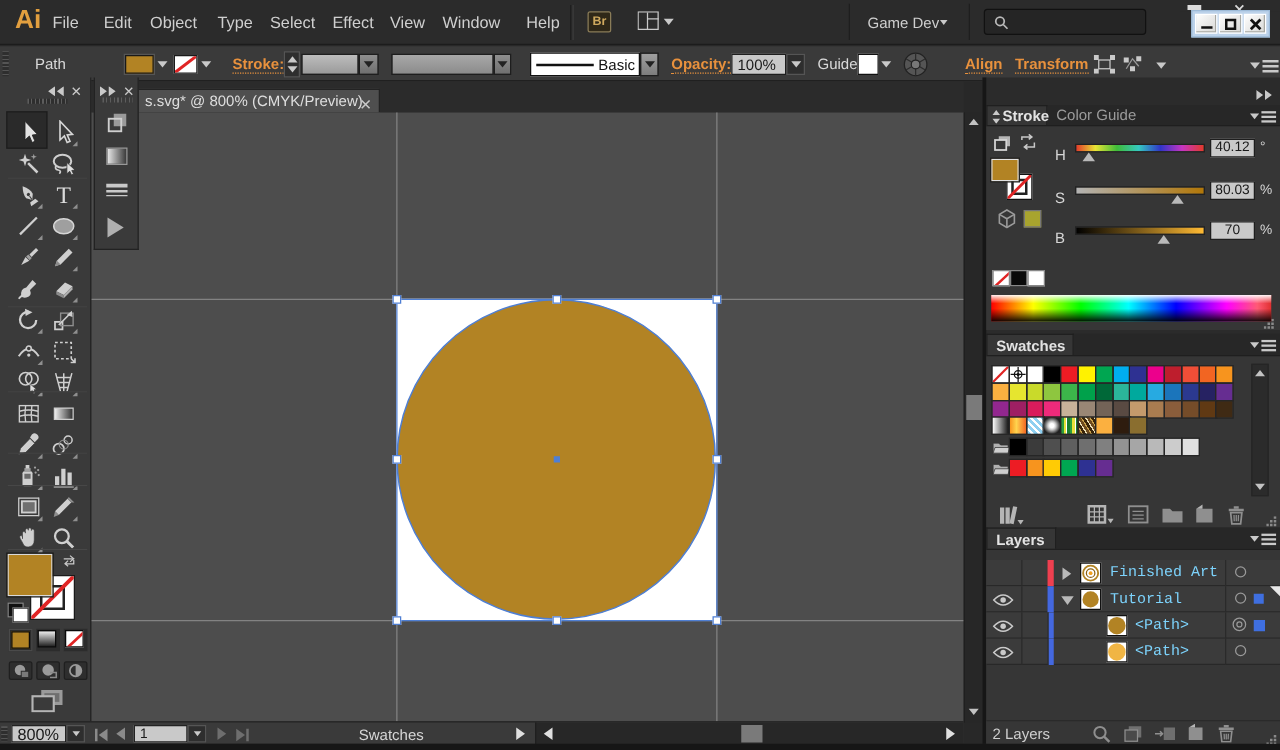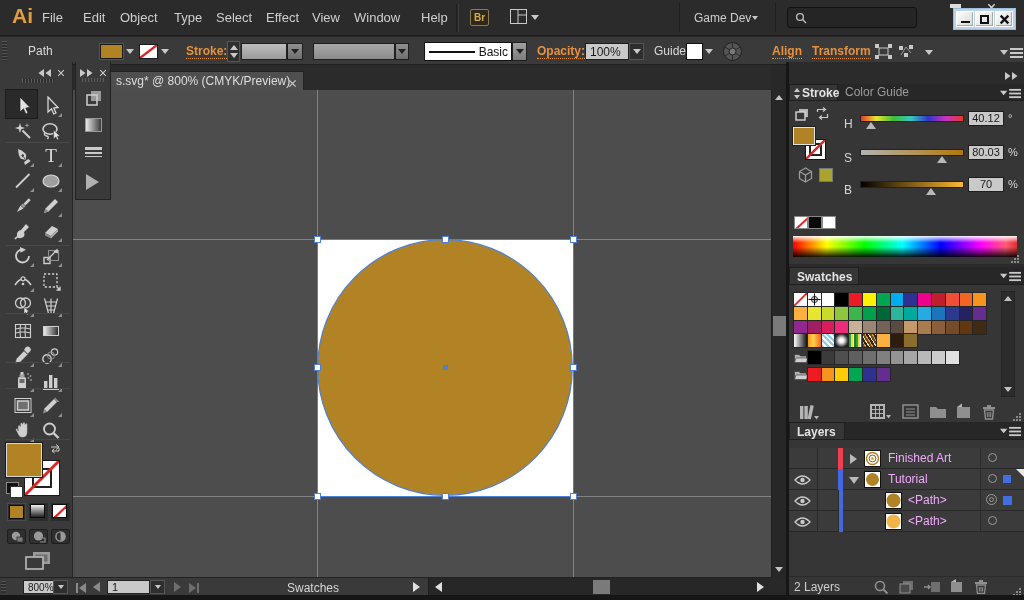--- a/index.html
+++ b/index.html
@@ -29,21 +29,21 @@
 .tri-l { width:0;height:0;border-top:5px solid transparent;border-bottom:5px solid transparent;border-right:7px solid #c2c2c2; }
 .cell { position:absolute; width:26px; height:22px; }
 .fly { position:absolute; right:2px; bottom:0; width:0; height:0; border-left:4px solid transparent; border-bottom:4px solid #8f8f8f; }
 .cell svg { position:absolute; left:3px; top:1px; }
 .tdiv { position:absolute; left:6px; width:64px; height:1px; background:#2c2c2c; border-bottom:1px solid #474747; }
 .sw { position:absolute; width:13px; height:13px; outline:1px solid #262626; }
 .swf { outline:none; }
 .lrow { position:absolute; left:0; width:235px; height:21px; background:#3b3b3b; border-bottom:1px solid #282828; }
 .eye { position:absolute; left:5px; top:6px; }
 .lsep { position:absolute; top:0; width:1px; height:21px; background:#2a2a2a; }
-.ltext { position:absolute; top:3px; font-size:12px; color:#f0abfc; }
+.ltext { position:absolute; top:3px; font-size:12px; color:#7dd3fc;font-family:Liberation Mono, monospace; }
 .ltarget { position:absolute; top:5px; width:9px; height:9px; border:1.5px solid #9a9a9a; border-radius:50%; }
 .lthumb { position:absolute; top:2px; width:17px; height:17px; background:#fff; border:1px solid #111; }
 </style>
 </head>
 <body>
 <div id="app">
   <div id="menubar">
     <div class="abs" style="left:12px;top:4px;font-size:21px;font-weight:bold;color:#e29f3f;">Ai</div>
     <span class="menuitem" style="left:42px;">File</span>
     <span class="menuitem" style="left:83px;">Edit</span>
@@ -895,21 +895,21 @@
                 <rect x="3" y="3" width="2" height="2"></rect>
                 <rect x="3" y="6" width="2" height="2"></rect>
                 <rect x="0" y="6" width="2" height="2"></rect>
               </g>
             </svg></div>
       </div>
     </div>
   </div>
   <div id="statusbar">
     <div class="abs" style="left:1px;top:3px;width:5px;height:12px;background:repeating-linear-gradient(#555 0 1px,#2e2e2e 1px 3px);"></div>
-    <div class="abs graybox" style="left:9px;top:2px;width:44px;height:14px;border:1px solid #222;font-size:10px;padding-left:4px;line-height:13px;margin-left:14px;">800%</div>
+    <div class="abs graybox" style="left:9px;top:2px;width:44px;height:14px;border:1px solid #222;font-size:13px;padding-left:4px;line-height:13px;">800%</div>
     <div class="abs" style="left:53px;top:2px;width:15px;height:14px;background:#2e2e2e;border:1px solid #555;">
         <div class="ddarrow" style="margin:4px auto;border-left-width:3px;border-right-width:3px;border-top-width:4px;"></div>
       </div>
     <div class="abs" style="left:76px;top:4px;"><div style="display:inline-block;width:2px;height:10px;background:#8a8a8a;"></div><div class="tri-l" style="display:inline-block;margin-left:1px;border-right-color:#8a8a8a;"></div></div>
     <div class="abs" style="left:93px;top:4px;">
         <div class="tri-l" style="border-right-color:#8a8a8a;"></div>
       </div>
     <div class="abs graybox" style="left:107px;top:2px;width:43px;height:14px;border:1px solid #222;font-size:11px;padding-left:4px;line-height:13px;">1</div>
     <div class="abs" style="left:150px;top:2px;width:15px;height:14px;background:#2e2e2e;border:1px solid #555;">
         <div class="ddarrow" style="margin:4px auto;border-left-width:3px;border-right-width:3px;border-top-width:4px;"></div>

